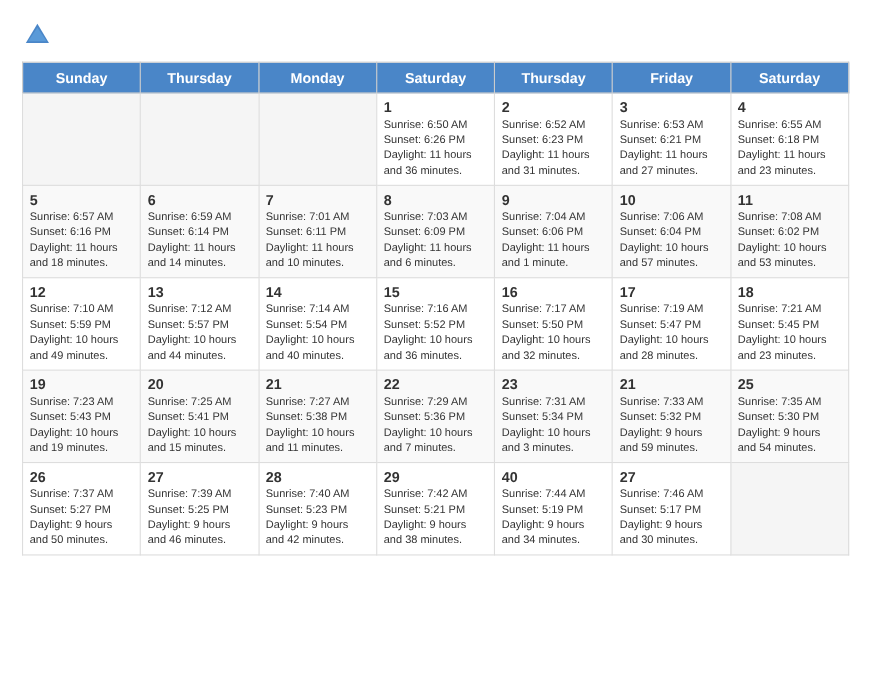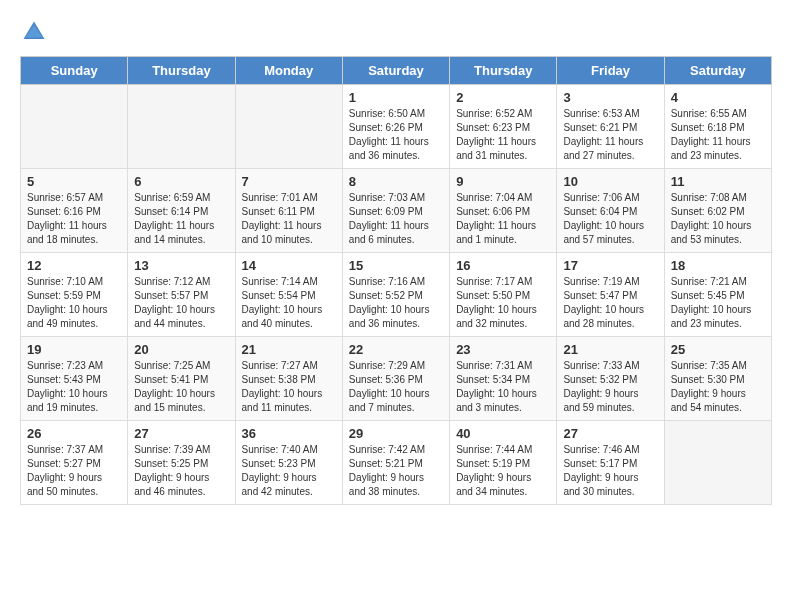--- a/index.html
+++ b/index.html
@@ -325,21 +325,21 @@
 and 50 minutes.</div>
           </td>
           <td>
             <div class="day-number">27</div>
             <div class="day-info">Sunrise: 7:39 AM
 Sunset: 5:25 PM
 Daylight: 9 hours
 and 46 minutes.</div>
           </td>
           <td>
-            <div class="day-number">36</div>
+            <div class="day-number">28</div>
             <div class="day-info">Sunrise: 7:40 AM
 Sunset: 5:23 PM
 Daylight: 9 hours
 and 42 minutes.</div>
           </td>
           <td>
             <div class="day-number">29</div>
             <div class="day-info">Sunrise: 7:42 AM
 Sunset: 5:21 PM
 Daylight: 9 hours

